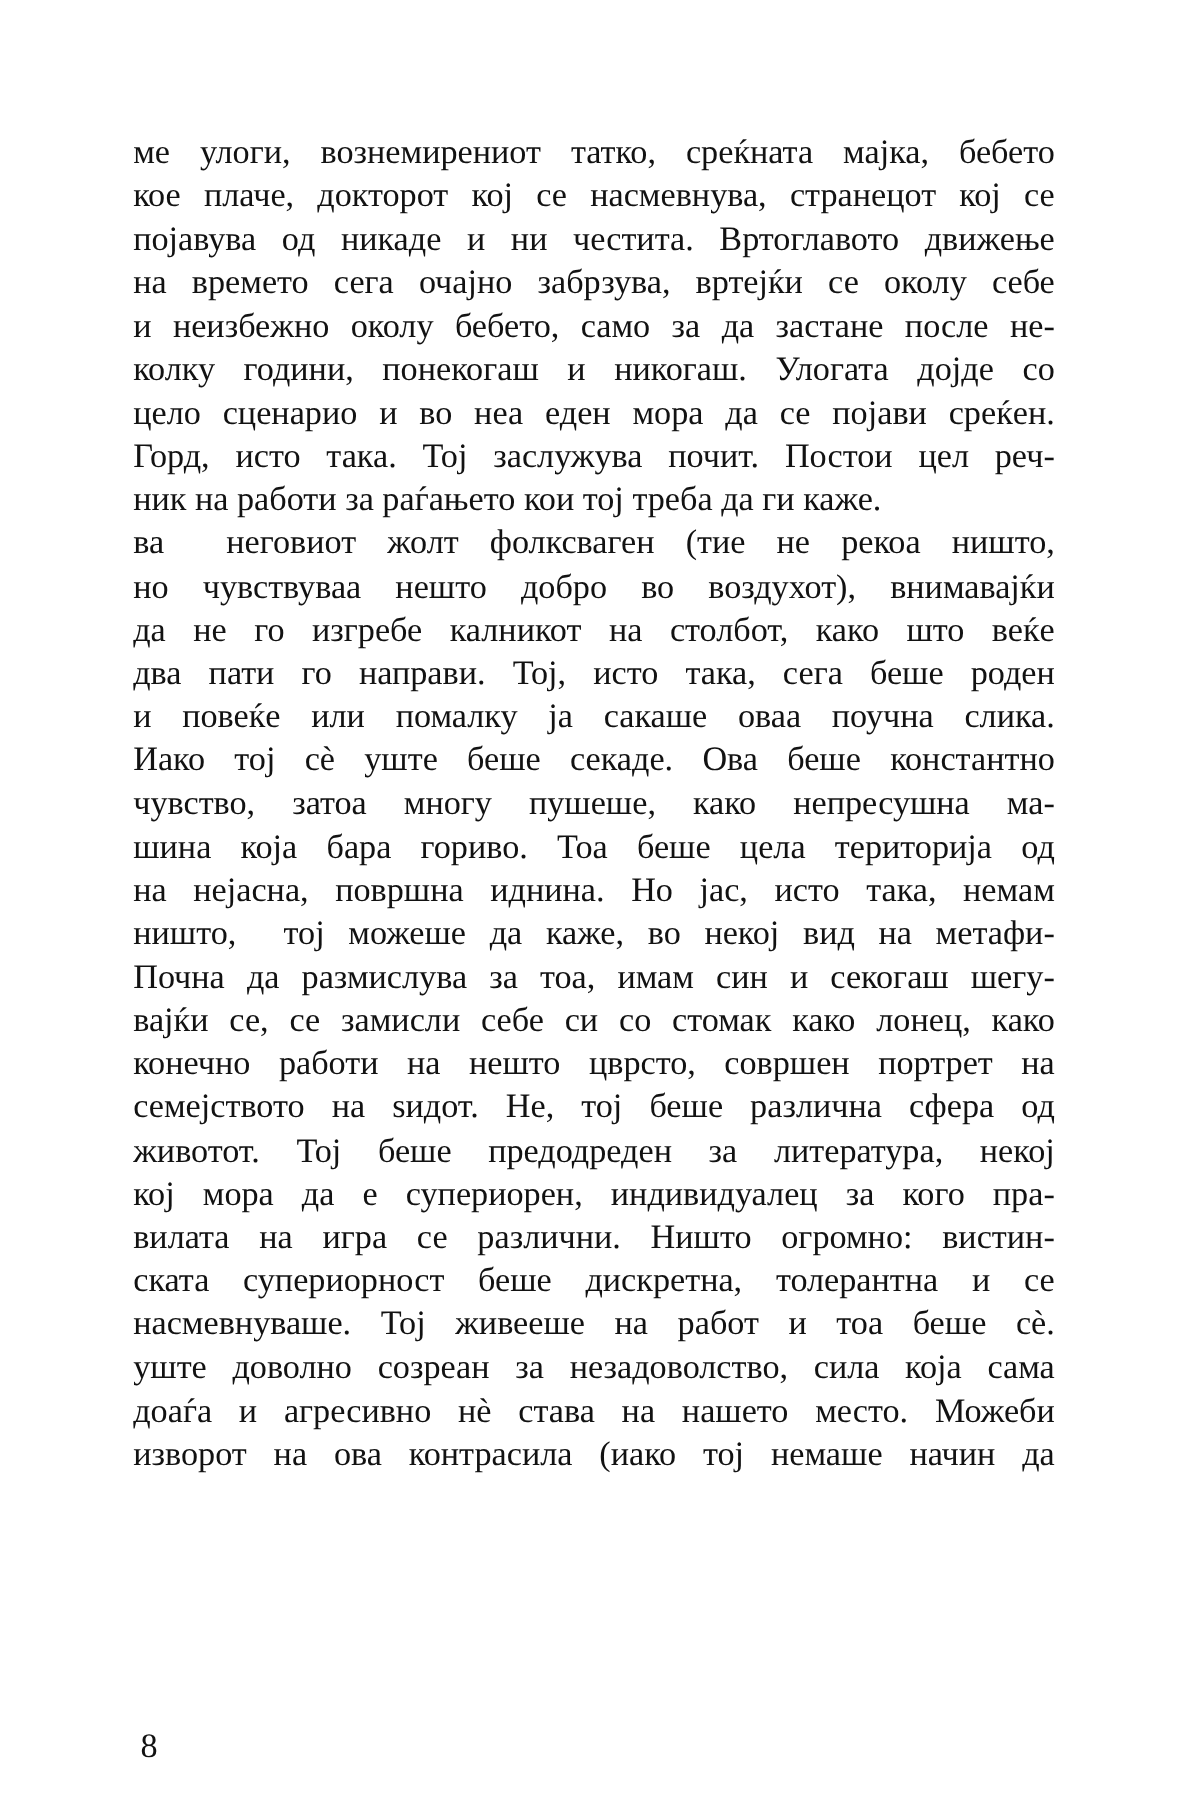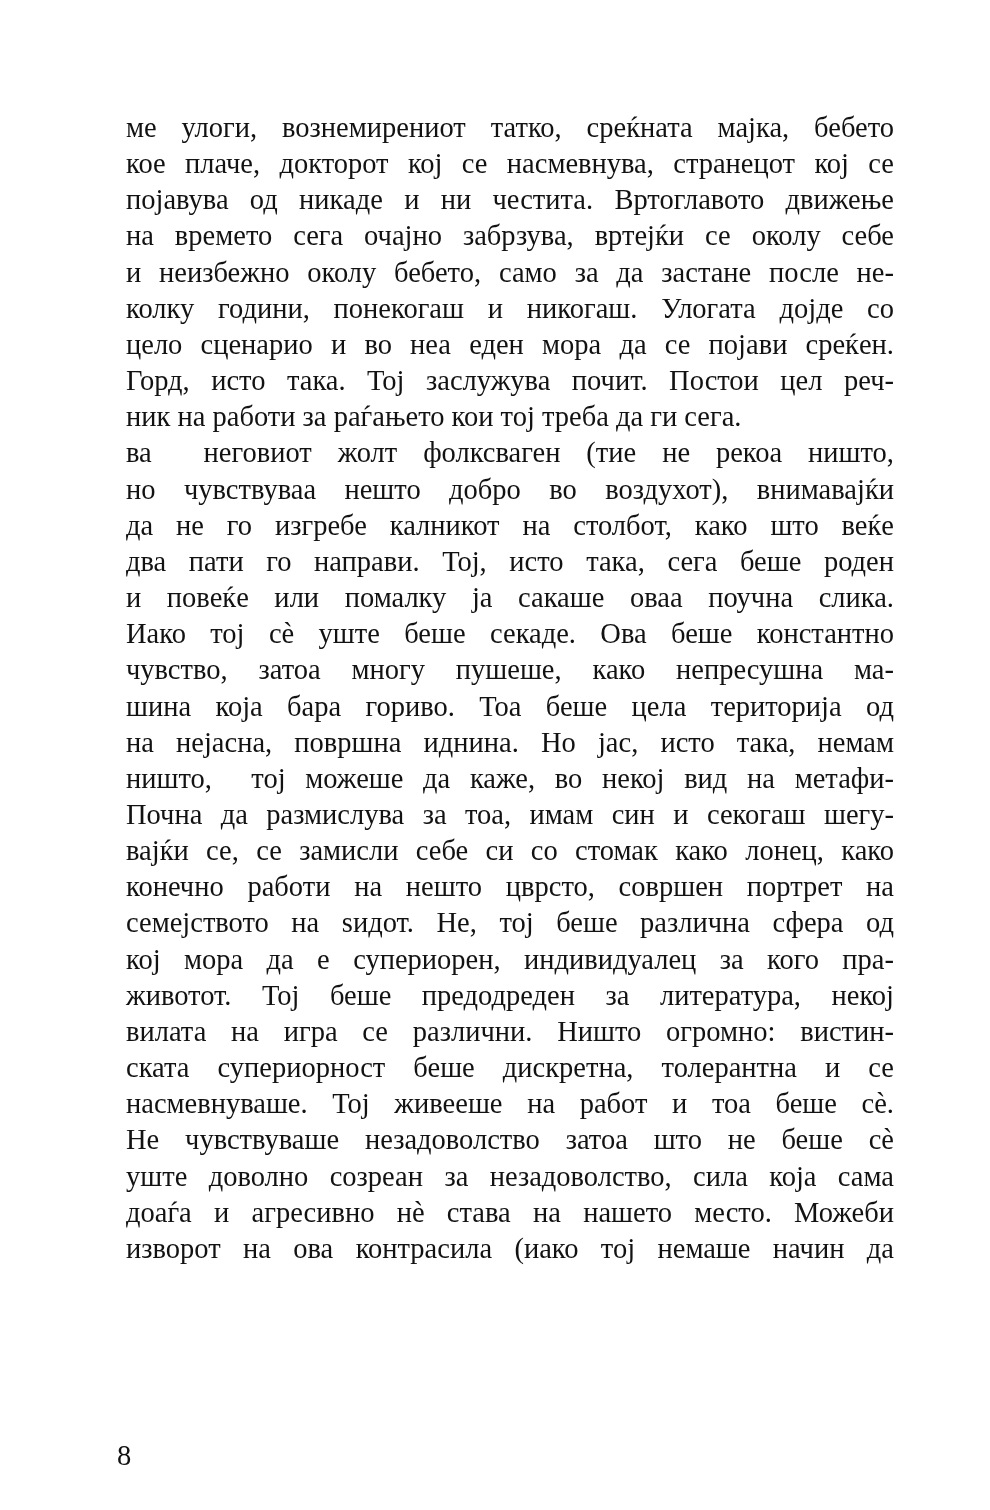--- a/index.html
+++ b/index.html
@@ -11,21 +11,21 @@
     position: relative;
     width: 990px;
     height: 1510px;
     background: #ffffff;
     color: #121212;
     font-family: "Liberation Serif", "DejaVu Serif", serif;
     overflow: hidden;
   }
   .text-block {
     position: absolute;
-    left: 126px;
+    left: 111px;
     top: 110px;
     width: 768px;
   }
   .paragraph {
     margin: 0;
     padding: 0;
   }
   .line {
     font-size: 28.5px;
     line-height: 36.15px;
@@ -56,42 +56,41 @@
   <section class="text-block" id="text-block">
       <div class="paragraph">
         <div class="line">ме улоги, вознемирениот татко, среќната мајка, бебето</div>
         <div class="line">кое плаче, докторот кој се насмевнува, странецот кој се</div>
         <div class="line">појавува од никаде и ни честита. Вртоглавото движење</div>
         <div class="line">на времето сега очајно забрзува, вртејќи се околу себе</div>
         <div class="line">и неизбежно околу бебето, само за да застане после не-</div>
         <div class="line">колку години, понекогаш и никогаш. Улогата дојде со</div>
         <div class="line">цело сценарио и во неа еден мора да се појави среќен.</div>
         <div class="line">Горд, исто така. Тој заслужува почит. Постои цел реч-</div>
-        <div class="line unjustified">ник на работи за раѓањето кои тој треба да ги сега.</div>
+        <div class="line unjustified">ник на работи за раѓањето кои тој треба да ги каже.</div>
       </div>
       <div class="paragraph">
         <div class="line">ва  неговиот жолт фолксваген (тие не рекоа ништо,</div>
         <div class="line">но чувствуваа нешто добро во воздухот), внимавајќи</div>
         <div class="line">да не го изгребе калникот на столбот, како што веќе</div>
         <div class="line">два пати го направи. Тој, исто така, сега беше роден</div>
         <div class="line">и повеќе или помалку ја сакаше оваа поучна слика.</div>
         <div class="line">Иако тој сѐ уште беше секаде. Ова беше константно</div>
         <div class="line">чувство, затоа многу пушеше, како непресушна ма-</div>
         <div class="line">шина која бара гориво. Тоа беше цела територија од</div>
         <div class="line">на нејасна, површна иднина. Но јас, исто така, немам</div>
         <div class="line">ништо,  тој можеше да каже, во некој вид на метафи-</div>
         <div class="line">Почна да размислува за тоа, имам син и секогаш шегу-</div>
         <div class="line">вајќи се, се замисли себе си со стомак како лонец, како</div>
         <div class="line">конечно работи на нешто цврсто, совршен портрет на</div>
         <div class="line">семејството на ѕидот. Не, тој беше различна сфера од</div>
+        <div class="line">животот. Тој беше предодреден за литература, некој</div>
         <div class="line">кој мора да е супериорен, индивидуалец за кого пра-</div>
-        <div class="line">животот. Тој беше предодреден за литература, некој</div>
         <div class="line">вилата на игра се различни. Ништо огромно: вистин-</div>
         <div class="line">ската супериорност беше дискретна, толерантна и се</div>
         <div class="line">насмевнуваше. Тој живееше на работ и тоа беше сѐ.</div>
-        <div class="line">Не чувствуваше незадоволство затоа што не беше сѐ</div>
         <div class="line">уште доволно созреан за незадоволство, сила која сама</div>
         <div class="line">доаѓа и агресивно нѐ става на нашето место. Можеби</div>
         <div class="line">изворот на ова контрасила (иако тој немаше начин да</div>
       </div>
     </section>
   <div class="page-number">8</div>
 </main>
 
 </body></html>

